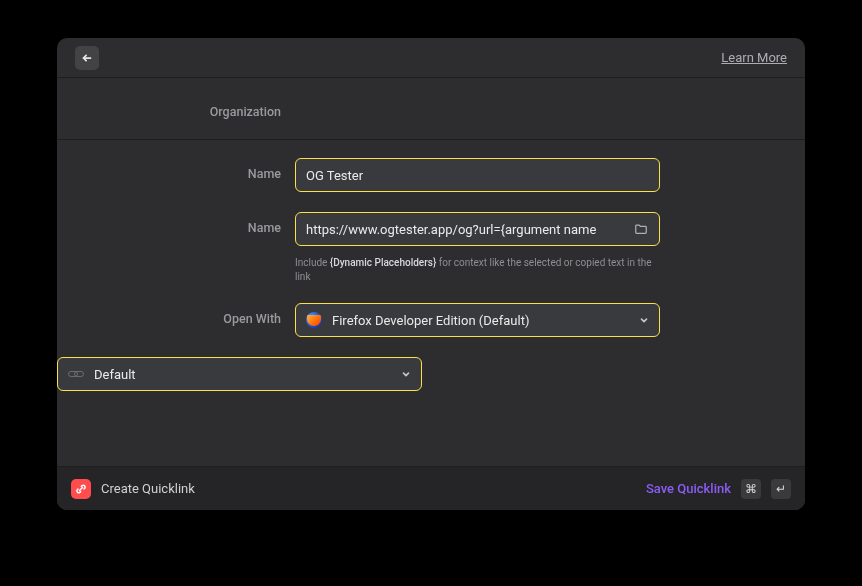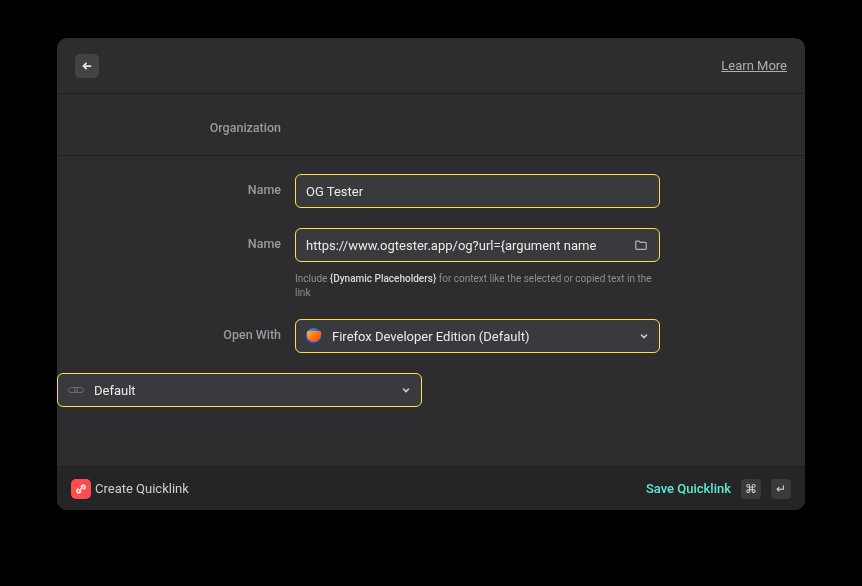--- a/index.html
+++ b/index.html
@@ -9,21 +9,21 @@
     left: 57px; top: 38px;
     width: 748px; height: 472px;
     background: #2d2d30;
     border-radius: 10px;
     box-shadow: 0 10px 40px rgba(0,0,0,0.8);
     display: flex;
     flex-direction: column;
     overflow: hidden;
   }
   .top-bar {
-    height: 56px;
+    height: 40px;
     display: flex;
     align-items: center;
     justify-content: space-between;
     padding: 0 18px;
     border-bottom: 1px solid #1e1e1f;
   }
   .back-btn {
     width: 24px; height: 24px;
     background: #434346;
     border-radius: 5px;
@@ -118,37 +118,37 @@
     height: 44px;
     background: #252527;
     border-top: 1px solid #1e1e1f;
     display: flex;
     align-items: center;
     padding: 0 14px;
   }
   .foot-left {
     display: flex;
     align-items: center;
-    gap: 4px;
+    gap: 10px;
     color: #d0d0d4;
     font-size: 13px;
   }
   .foot-icon {
     width: 20px; height: 20px;
     background: #ff4d4d;
     border-radius: 5px;
     display: flex; align-items: center; justify-content: center;
   }
   .foot-right {
     margin-left: auto;
     display: flex;
     align-items: center;
     gap: 10px;
   }
-  .save-label { color: #5eead4; font-size: 13px; font-weight: 500; }
+  .save-label { color: #8b5cf6; font-size: 13px; font-weight: 500; }
   .kbd {
     min-width: 20px; height: 20px;
     padding: 0 4px;
     background: #3a3a3d;
     border-radius: 4px;
     display: flex; align-items: center; justify-content: center;
     color: #d8d8dc;
     font-size: 12px;
   }
   .ffx-icon {

